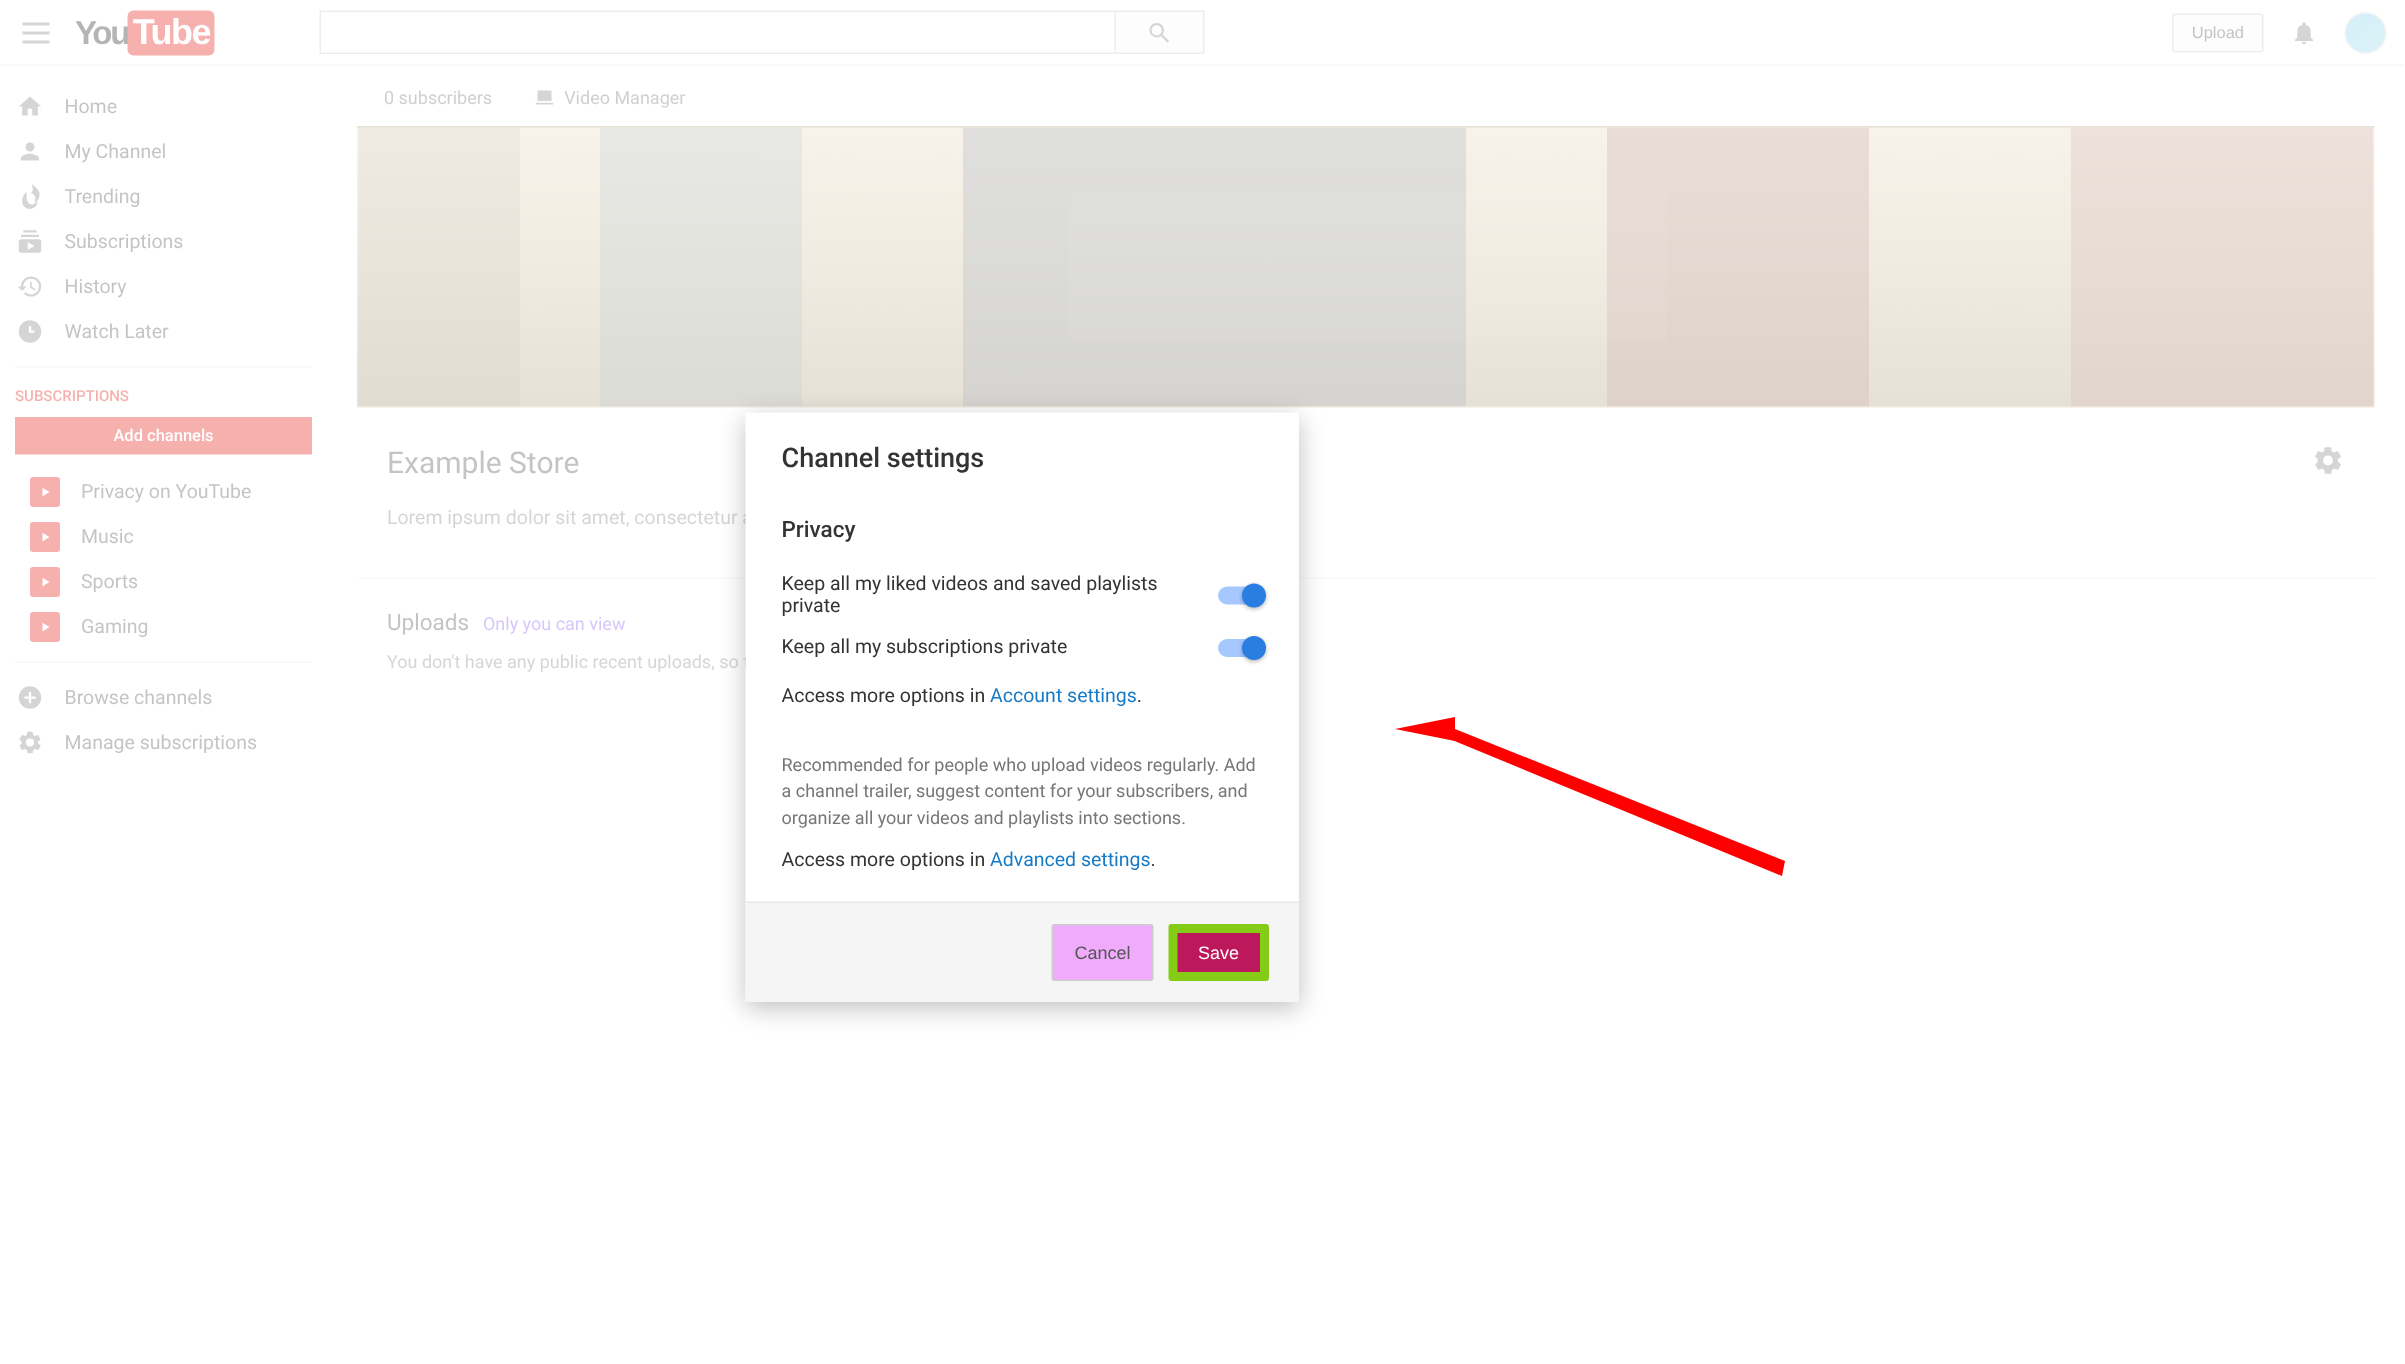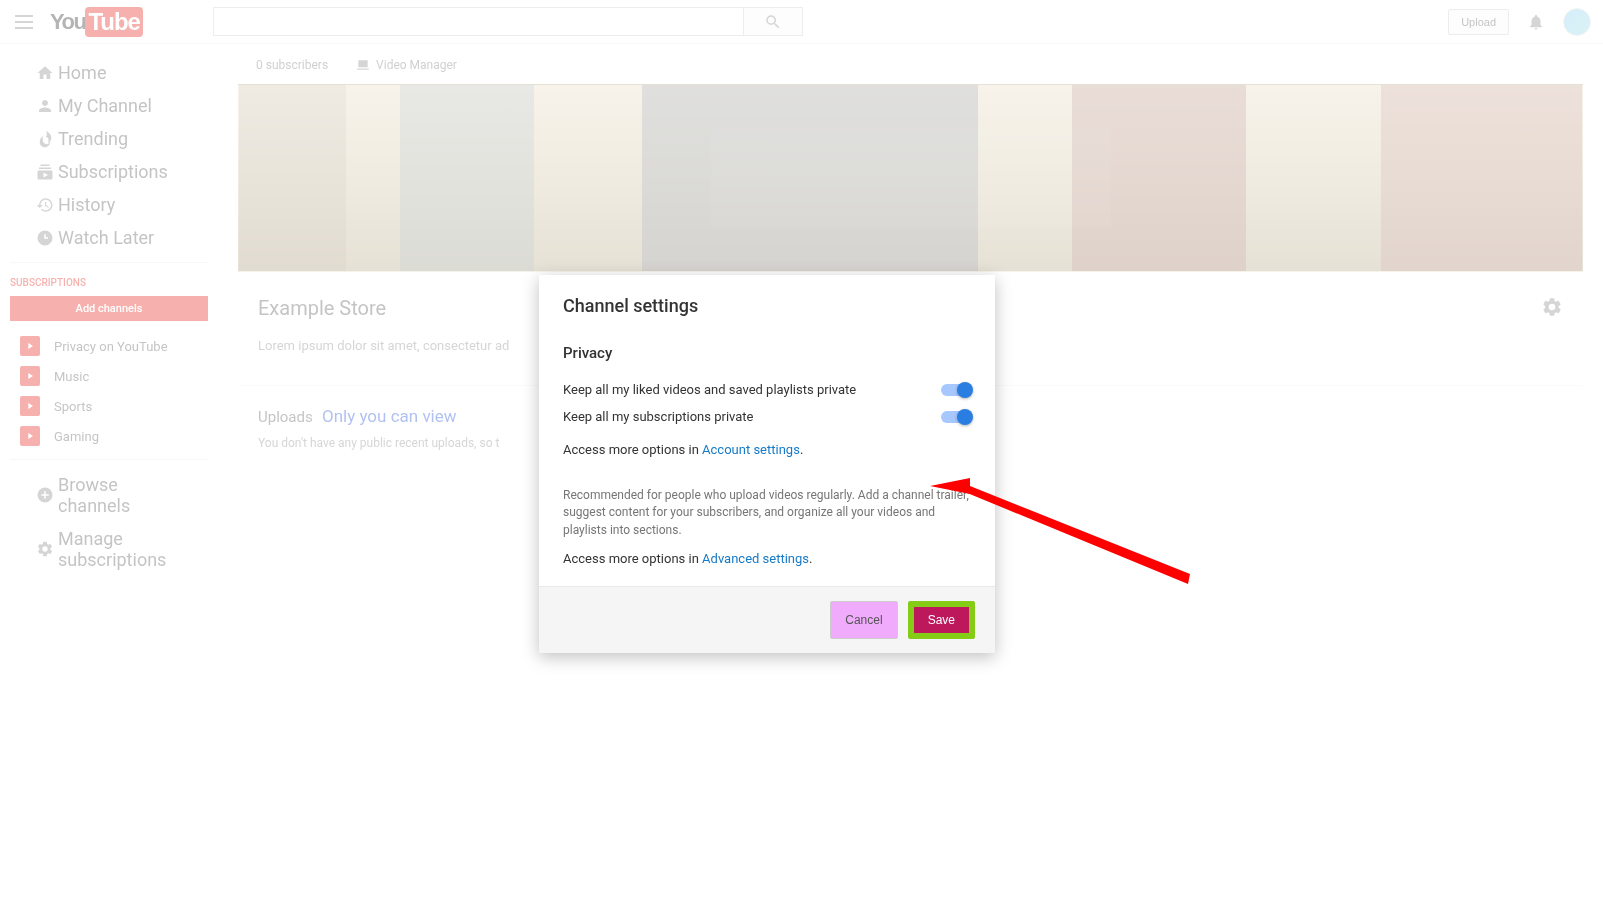--- a/index.html
+++ b/index.html
@@ -16,21 +16,21 @@
     .search-input { flex: 1; height: 29px; border: 1px solid #ccc; border-right: none; padding: 0 8px; font-size: 13px; outline: none; }
     .search-btn { width: 60px; height: 29px; border: 1px solid #ccc; background: #f8f8f8; cursor: pointer; display: flex; align-items: center; justify-content: center; }
     .header-right { margin-left: auto; display: flex; align-items: center; gap: 18px; }
     .upload-btn { border: 1px solid #ccc; background: #f8f8f8; padding: 6px 12px; font-size: 11px; color: #555; cursor: pointer; border-radius: 2px; }
     .bell-icon { width: 20px; height: 20px; }
     .avatar { width: 28px; height: 28px; border-radius: 50%; background: linear-gradient(135deg, #87ceeb, #98d8e8); border: 1px solid #ddd; }
 
     
     .layout { display: flex; }
     .sidebar { width: 218px; padding: 12px 0; }
-    .side-item { display: flex; align-items: center; padding: 6px 36px; color: #555; font-size: 18px; cursor: pointer; gap: 4px; }
+    .side-item { display: flex; align-items: center; padding: 6px 11px; color: #555; font-size: 13px; cursor: pointer; gap: 14px; }
     .side-icon { width: 18px; height: 18px; display: flex; align-items: center; justify-content: center; fill: #888; }
     .side-divider { height: 1px; background: #e8e8e8; margin: 8px 10px; }
     .side-heading { font-size: 10px; text-transform: uppercase; color: #e62117; font-weight: 500; padding: 6px 10px 8px; }
     .add-channels { background: #e62117; color: #fff; font-size: 11px; font-weight: 500; text-align: center; padding: 6px 0; margin: 0 10px 10px; cursor: pointer; }
     .sub-item { display: flex; align-items: center; padding: 5px 20px; gap: 14px; font-size: 13px; color: #555; cursor: pointer; }
     .sub-thumb { width: 20px; height: 20px; border-radius: 2px; background: #e62117; display: flex; align-items: center; justify-content: center; }
     .sub-thumb svg { fill: #fff; width: 10px; height: 10px; }
 
     .main { flex: 1; padding: 10px 20px; }
     .channel-bar { display: flex; align-items: center; gap: 28px; padding: 4px 18px 12px; font-size: 12px; color: #767676; }
@@ -41,26 +41,26 @@
       linear-gradient(90deg, rgba(80,60,40,.15) 0 8%, transparent 8% 12%, rgba(60,100,130,.25) 12% 22%, transparent 22% 30%, rgba(40,60,90,.35) 30% 55%, transparent 55% 62%, rgba(120,40,40,.35) 62% 75%, transparent 75% 85%, rgba(140,50,50,.3) 85% 100%); }
     .banner::after { content: ''; position: absolute; left: 50%; top: 50%; transform: translate(-50%, -50%); width: 400px; height: 100px; background: rgba(255,255,255,.05); }
 
     .channel-header { display: flex; padding: 24px 20px 10px; align-items: flex-start; }
     .channel-name { font-size: 20px; color: #555; font-weight: 400; margin-bottom: 18px; }
     .channel-desc { font-size: 13px; color: #888; }
     .channel-gear { margin-left: auto; width: 22px; height: 22px; fill: #888; cursor: pointer; }
 
     .uploads-box { background: #fff; padding: 20px; border-top: 1px solid #f0f0f0; margin-top: 22px; }
     .uploads-title { font-size: 15px; color: #555; }
-    .uploads-sub { font-size: 17px; color: #1d4ed8; margin-left: 6px; }
+    .uploads-sub { font-size: 12px; color: #8b5cf6; margin-left: 6px; }
     .uploads-empty { font-size: 12px; color: #888; margin-top: 10px; }
     .dimmed { filter: opacity(.35); }
 
     
-    .modal { position: absolute; top: 275px; left: 497px; width: 456px; background: #fff; box-shadow: 0 4px 16px rgba(0,0,0,.25); z-index: 100; margin-left: 42px; }
+    .modal { position: absolute; top: 275px; left: 497px; width: 369px; background: #fff; box-shadow: 0 4px 16px rgba(0,0,0,.25); z-index: 100; }
     .modal-body { padding: 20px 24px; }
     .modal-title { font-size: 18px; font-weight: 500; color: #333; margin-bottom: 28px; }
     .section-title { font-size: 15px; font-weight: 500; color: #333; margin-bottom: 14px; }
     .setting-row { display: flex; align-items: center; justify-content: space-between; padding: 6px 0; font-size: 13px; color: #333; }
     .setting-row .label { flex: 1; padding-right: 16px; }
     .help-text { font-size: 13px; color: #333; margin-top: 12px; }
     .help-text a { color: #167ac6; text-decoration: none; cursor: pointer; }
     .section-desc { font-size: 12px; color: #767676; line-height: 1.45; margin-top: 6px; }
     .section2 { margin-top: 30px; }
     .section2-head { display: flex; align-items: center; justify-content: space-between; }

